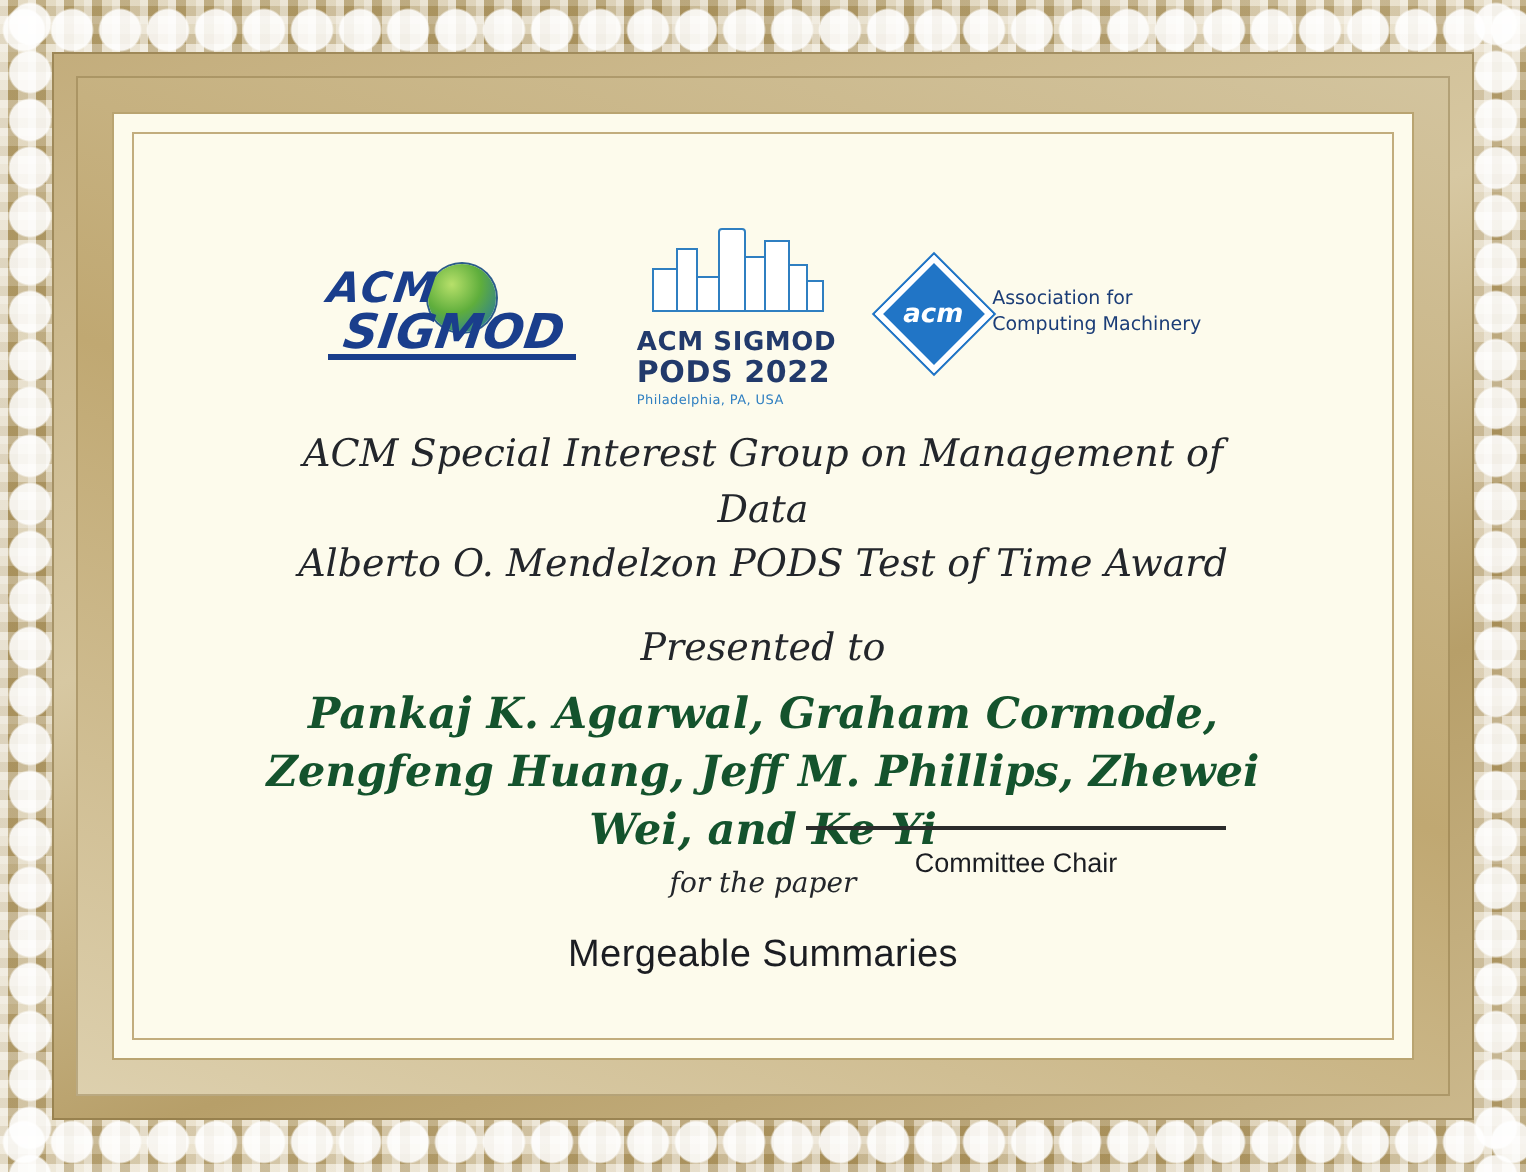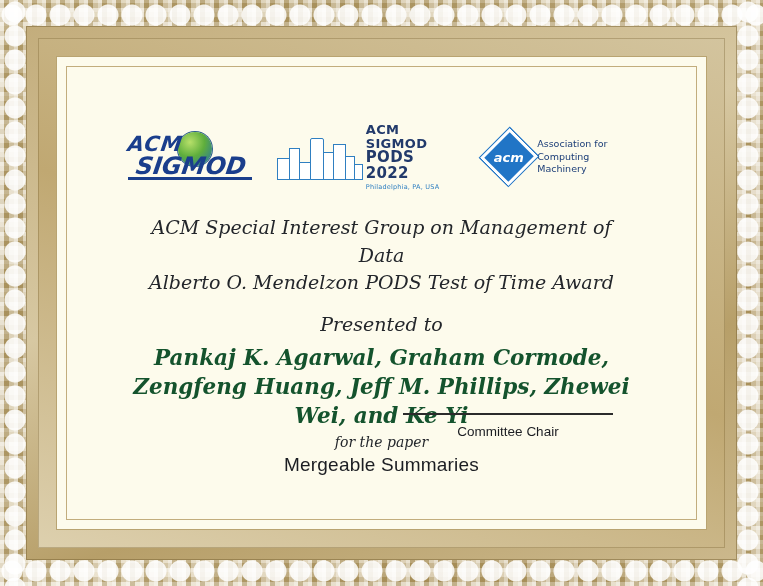--- a/index.html
+++ b/index.html
@@ -151,20 +151,21 @@
     position: absolute;
     left: 2px; top: 47px;
     width: 124px; height: 3px;
     background: #1a3e8c;
   }
 
   .pods-logo {
     display: flex;
     align-items: center;
     gap: 9px;
+    flex-direction: column;
   }
   .skyline {
     position: relative;
     width: 84px;
     height: 46px;
   }
   .skyline i {
     position: absolute;
     bottom: 0;
     border: 1.5px solid #2f7fc1;
@@ -238,21 +239,21 @@
     max-width: 560px;
   }
   .for-the-paper {
     margin-top: 4px;
     font-family: "DejaVu Serif", serif;
     font-style: italic;
     font-size: 14px;
     color: #23262b;
   }
   .paper-title {
-    margin-top: 4px;
+    margin-top: 17px;
     font-family: "Liberation Sans", sans-serif;
     font-size: 19px;
     color: #1b1d22;
     letter-spacing: 0.2px;
   }
 
   
   .signature-block {
     position: absolute;
     right: 24px;

